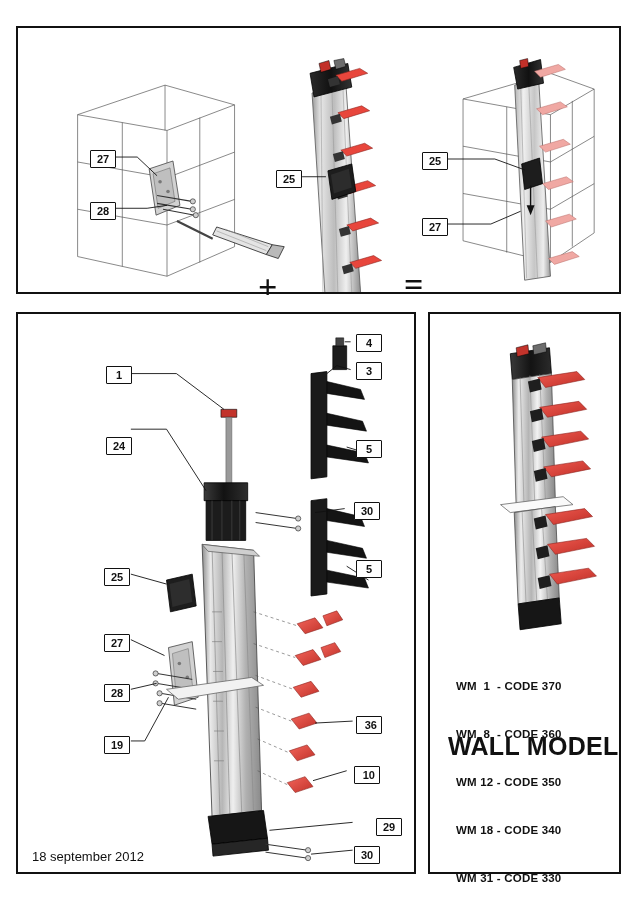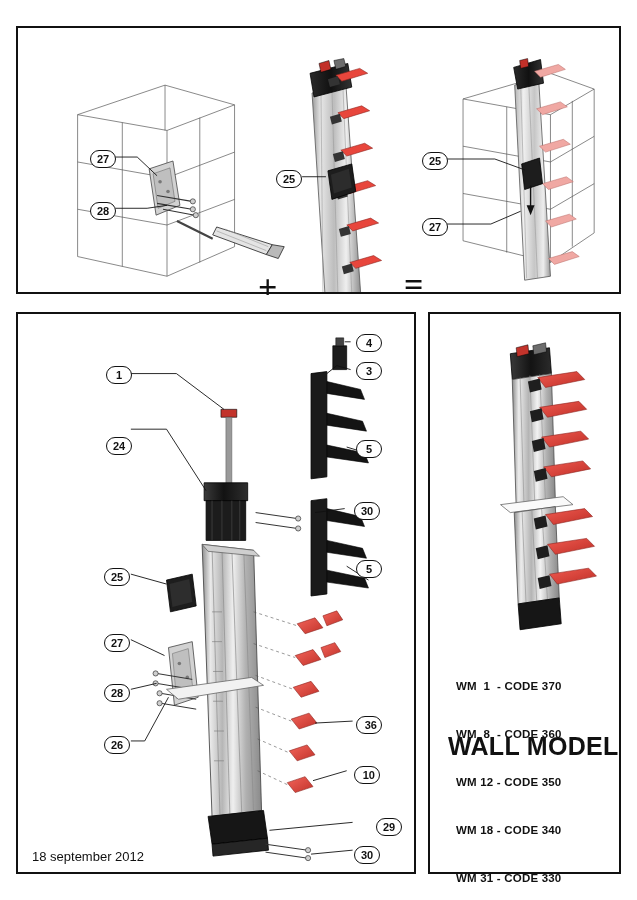--- a/index.html
+++ b/index.html
@@ -29,21 +29,21 @@
     box-sizing: border-box;
   }
   #panel-top    { left: 16px;  top: 26px;  width: 605px; height: 268px; }
   #panel-main   { left: 16px;  top: 312px; width: 400px; height: 562px; }
   #panel-right  { left: 428px; top: 312px; width: 193px; height: 562px; }
 
   
   .balloon {
     position: absolute;
     border: 1.4px solid #111;
-    border-radius: 9px;
+    border-radius: 1px;
     background: #fff;
     font-size: 11px;
     font-weight: bold;
     color: #111;
     text-align: center;
     line-height: 17px;
     height: 18px;
     min-width: 26px;
     padding: 0 4px;
     box-sizing: border-box;
@@ -403,21 +403,21 @@
     <div class="balloon" style="left:338px; top:20px;">4</div>
     <div class="balloon" style="left:338px; top:48px;">3</div>
     <div class="balloon" style="left:88px;  top:52px;">1</div>
     <div class="balloon" style="left:88px;  top:123px;">24</div>
     <div class="balloon" style="left:338px; top:126px;">5</div>
     <div class="balloon" style="left:336px; top:188px;">30</div>
     <div class="balloon" style="left:338px; top:246px;">5</div>
     <div class="balloon" style="left:86px; top:254px;">25</div>
     <div class="balloon" style="left:86px; top:320px;">27</div>
     <div class="balloon" style="left:86px; top:370px;">28</div>
-    <div class="balloon" style="left:86px; top:422px;">26</div>
+    <div class="balloon" style="left:86px; top:422px;">19</div>
     <div class="balloon" style="left:338px; top:402px;text-align:right;">36</div>
     <div class="balloon" style="left:336px; top:452px;text-align:right;">10</div>
     <div class="balloon" style="left:358px; top:504px;">29</div>
     <div class="balloon" style="left:336px; top:532px;">30</div>
 
     <div class="datestamp">18 september 2012</div>
   </div>
 
   <div class="panel" id="panel-right">
     <svg class="svgwrap" viewBox="0 0 193 562" preserveAspectRatio="none">

